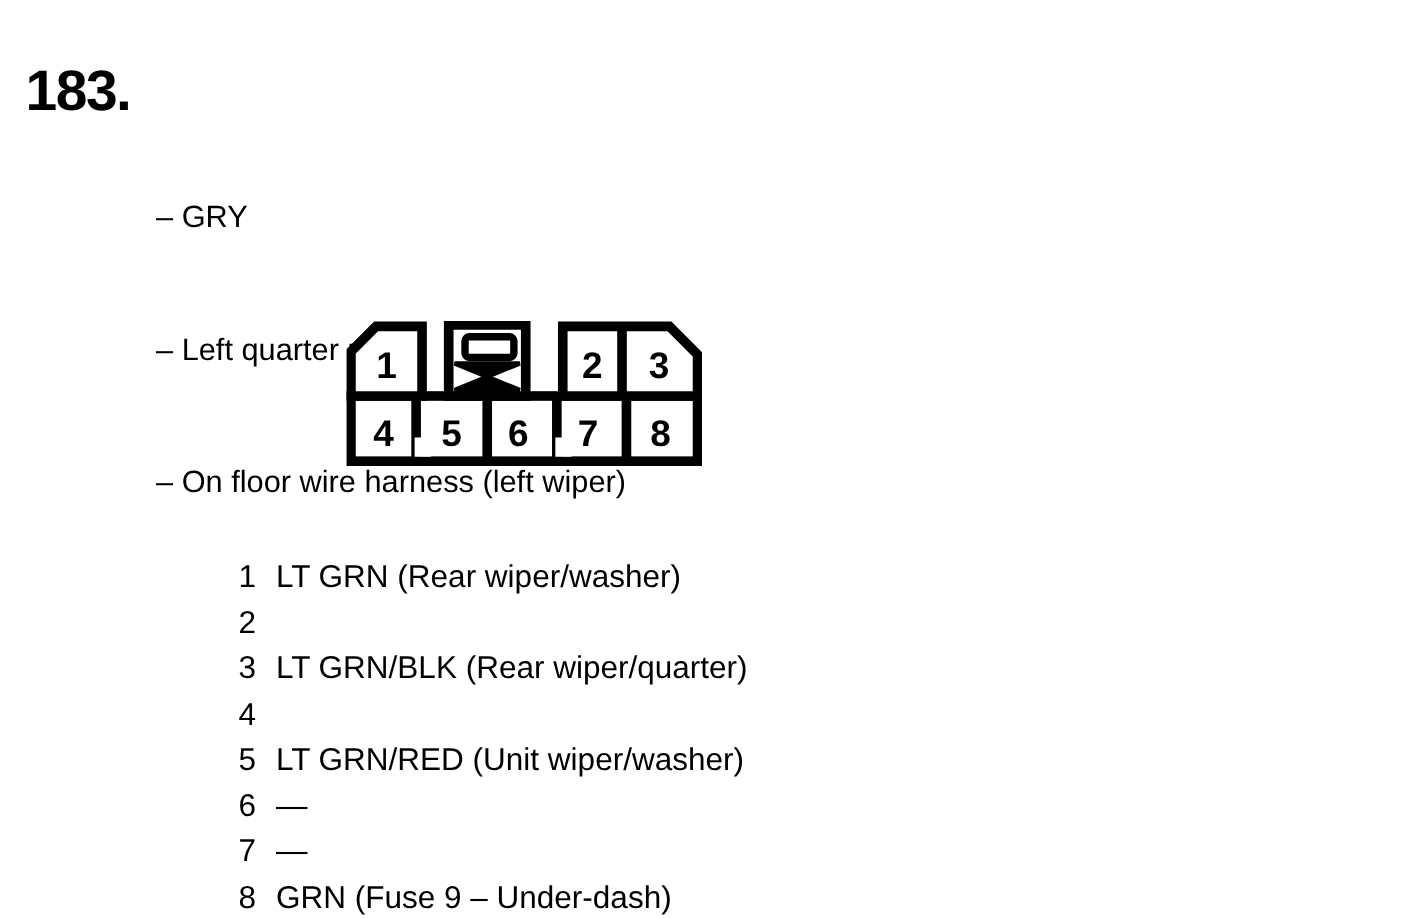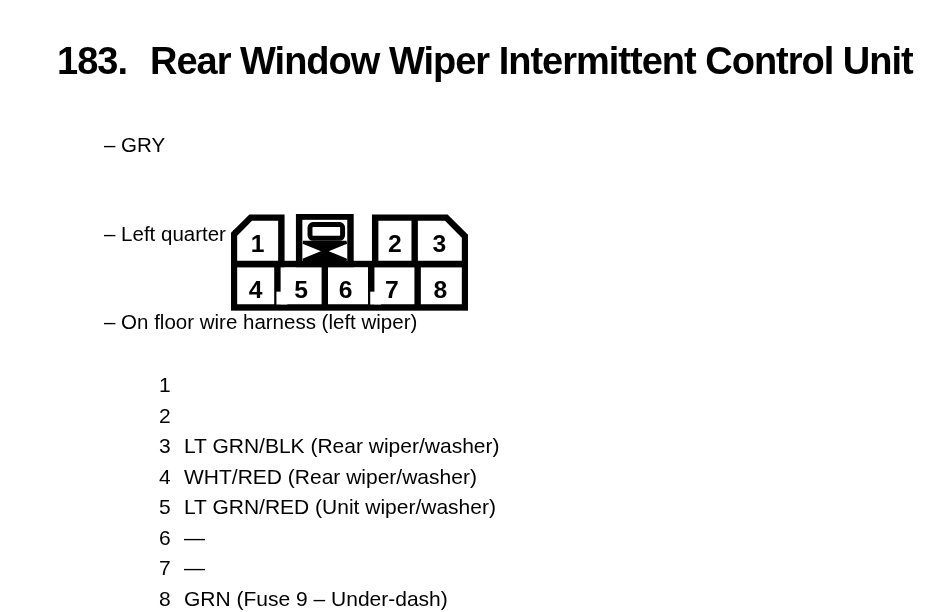--- a/index.html
+++ b/index.html
@@ -14,21 +14,21 @@
   .heading {
     position: absolute;
     left: 17px; top: 17px;
     display: flex;
     font-weight: bold;
     font-size: 38px;
     line-height: 1;
     letter-spacing: -1px;
     white-space: nowrap;
   }
-  .heading .num { width: 93px; flex: 0 0 auto; margin-left: 40px; }
+  .heading .num { width: 93px; flex: 0 0 auto; }
   .details {
     position: absolute;
     left: 104px; top: 71px;
     margin: 0; padding: 0;
     list-style: none;
     font-size: 20.5px;
     line-height: 29.5px;
     white-space: pre;
   }
   .connector {
@@ -50,21 +50,20 @@
   .pins .row { display: flex; white-space: pre; }
   .pins .num { width: 25px; flex: 0 0 auto; }
 </style>
 </head>
 <body>
 
 <div>
 
   <h1 class="heading">
     <span class="num">183.</span>
-    <span>Rear Window Wiper Intermittent Control Unit</span>
   </h1>
 
   <ul class="details">
     <li>– GRY</li>
     <li>– Left quarter panel</li>
     <li>– On floor wire harness (left wiper)</li>
   </ul>
 
   <svg class="connector" width="237" height="101" viewBox="0 0 240 101">
 
@@ -101,31 +100,31 @@
       <text x="71" y="84">5</text>
       <text x="116" y="84">6</text>
       <text x="163" y="84">7</text>
       <text x="212" y="84">8</text>
     </g>
   </svg>
 
   <div class="pins">
     <div class="row">
       <span class="num">1</span>
+      <span>LT GRN (Rear wiper/washer)</span>
     </div>
     <div class="row">
       <span class="num">2</span>
     </div>
     <div class="row">
       <span class="num">3</span>
-      <span>LT GRN/BLK (Rear wiper/washer)</span>
+      <span>LT GRN/BLK (Rear wiper/quarter)</span>
     </div>
     <div class="row">
       <span class="num">4</span>
-      <span>WHT/RED (Rear wiper/washer)</span>
     </div>
     <div class="row">
       <span class="num">5</span>
       <span>LT GRN/RED (Unit wiper/washer)</span>
     </div>
     <div class="row">
       <span class="num">6</span>
       <span>—</span>
     </div>
     <div class="row">

